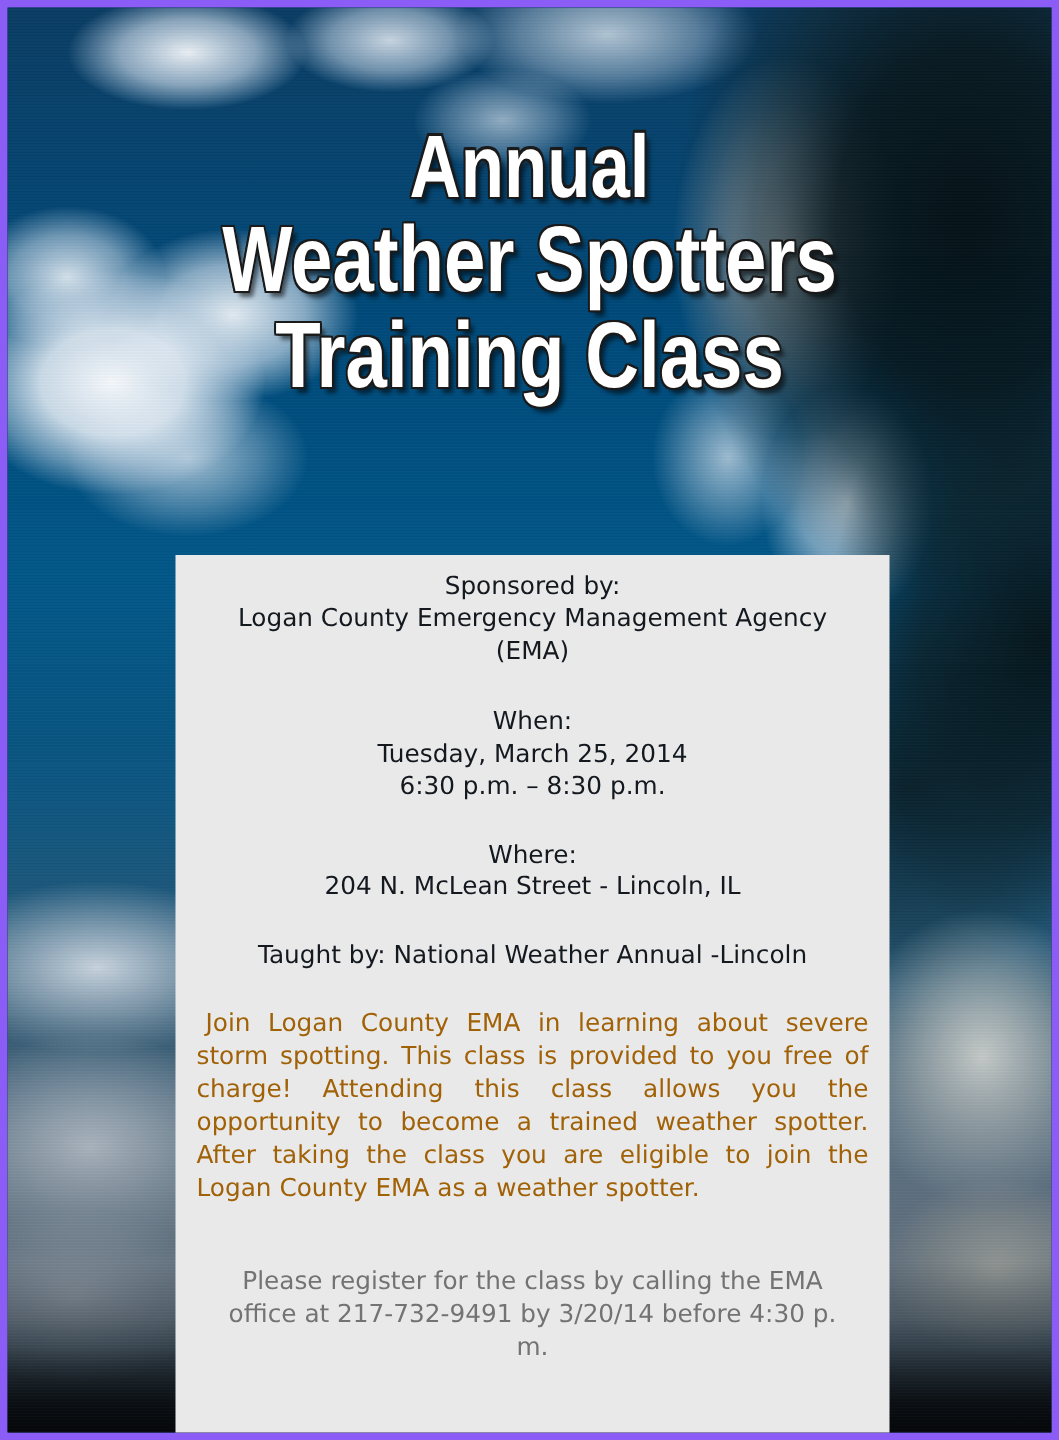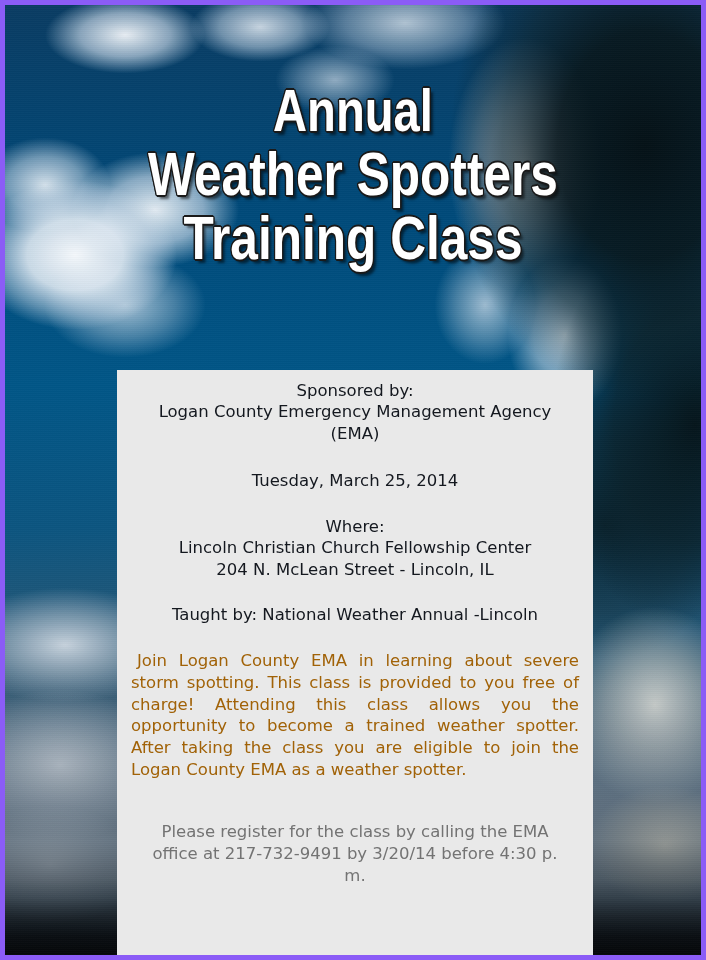--- a/index.html
+++ b/index.html
@@ -254,28 +254,29 @@
 
     <div class="panel-block">
       <span class="line">Sponsored by:</span>
       <span class="line bold">Logan County Emergency Management Agency</span>
       <span class="line bold">(EMA)</span>
     </div>
 
     <div class="gap-lg"></div>
 
     <div class="panel-block">
+      <span class="line">When:</span>
       <span class="line">Tuesday, March 25, 2014</span>
+      <span class="line">6:30 p.m. – 8:30 p.m.</span>
     </div>
 
     <div class="gap-md"></div>
 
     <div class="panel-block">
       <span class="line">Where:</span>
-      <span class="line">Lincoln Christian Church Fellowship Center</span>
       <span class="line">204 N. McLean Street - Lincoln, IL</span>
     </div>
 
     <div class="gap-md"></div>
 
     <div class="panel-block">
       <span class="line">Taught by:  National Weather Annual -Lincoln</span>
     </div>
 
     <div class="gap-md"></div>

